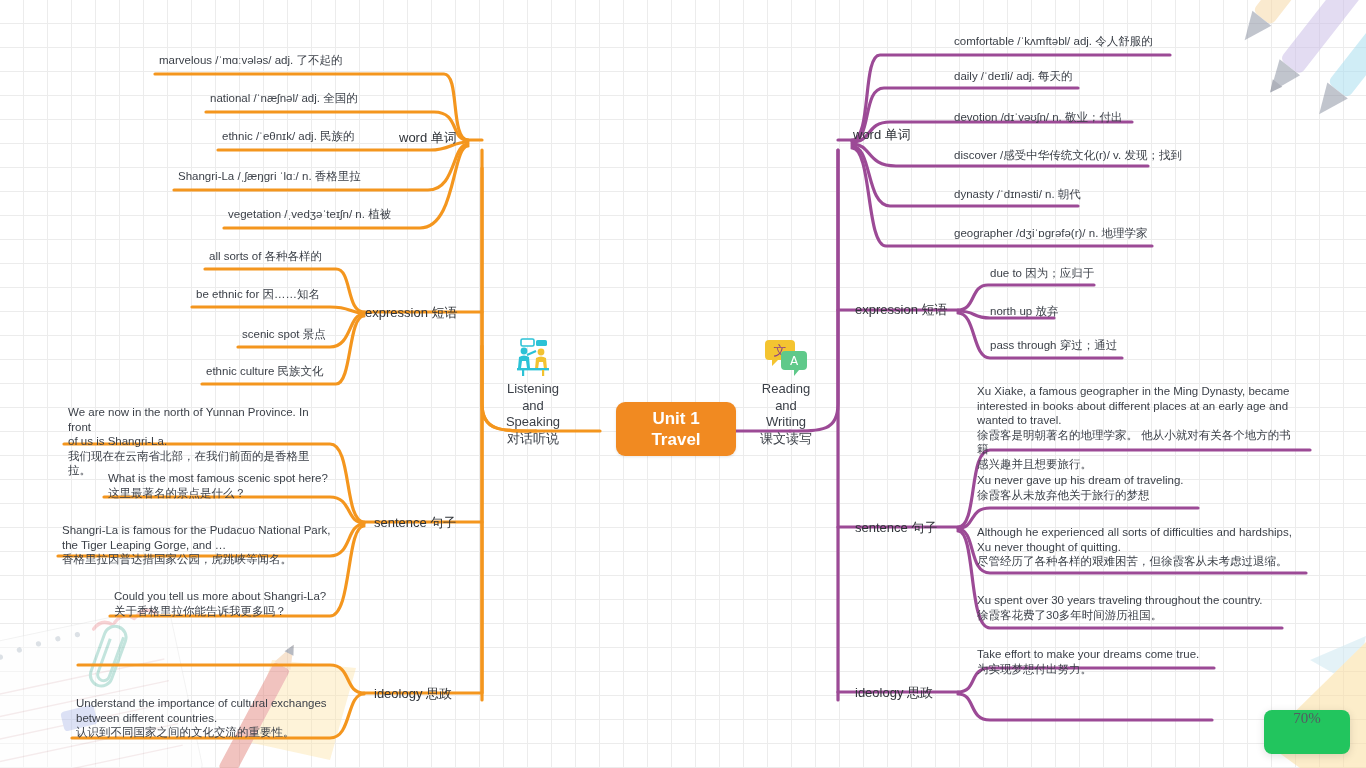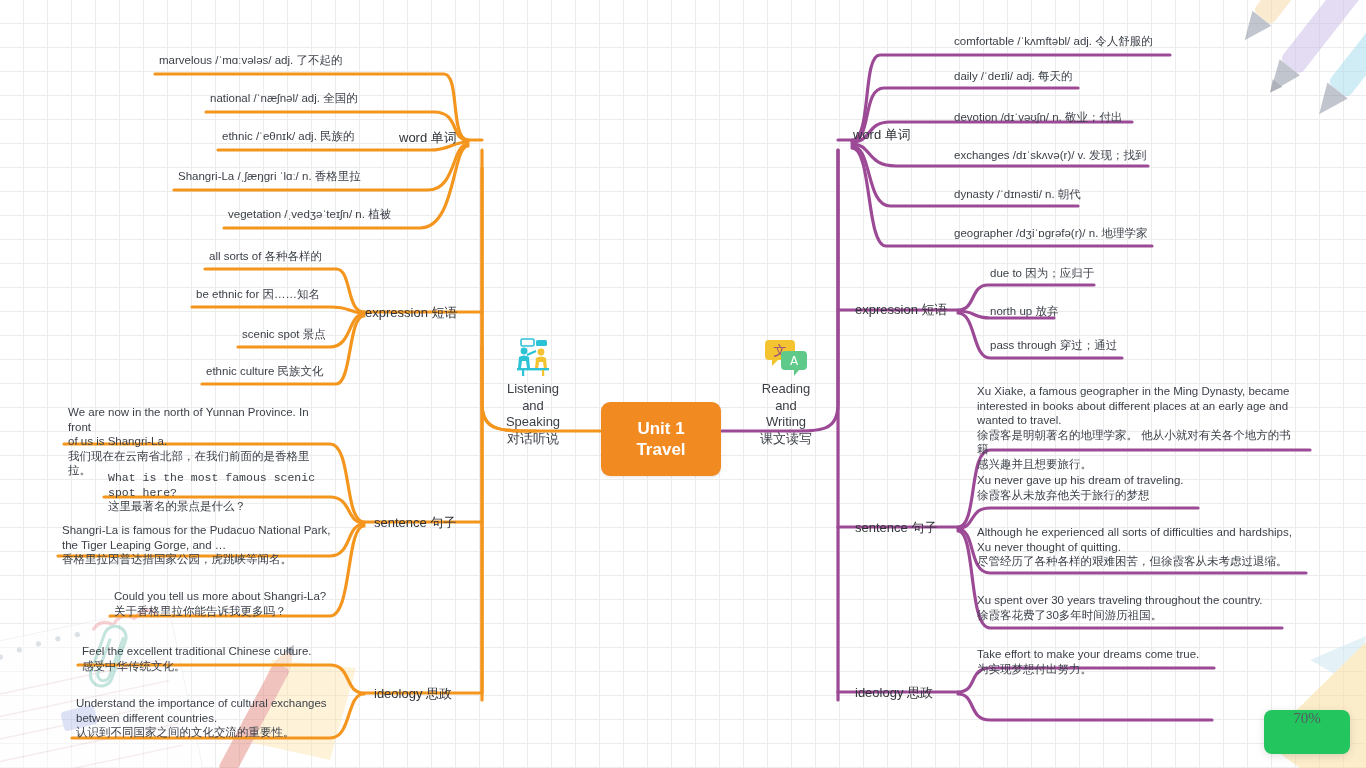--- a/index.html
+++ b/index.html
@@ -208,21 +208,21 @@
     <path d="M958 531 C976 531 968 628 990 628 H1282"></path>
 
     <path d="M838 692 H958"></path>
     <path d="M958 692 C978 692 968 668 990 668 H1214"></path>
     <path d="M958 694 C976 694 968 720 990 720 H1212"></path>
   </g>
 </svg>
 
 <div id="nodes">
 
-  <div class="node" id="central" style="left:601px;top:402px;width:120px;height:74px;">Unit 1
+  <div class="node" id="central" style="left:616px;top:402px;width:120px;height:54px;">Unit 1
 Travel</div>
 
   <div class="node topic" style="left:485px;top:302px;">
     <span class="ico">
       <svg width="44" height="42" viewBox="0 0 44 42">
         <rect x="10" y="4" width="13" height="7" rx="1.6" fill="#fff" stroke="#2cc2d6" stroke-width="1.6"></rect>
         <rect x="25" y="5" width="11" height="6" rx="1.6" fill="#2cc2d6"></rect>
         <circle cx="13" cy="16" r="3.4" fill="#2cc2d6"></circle>
         <path d="M8 22 q5 -3 10 0 l1 11 h-3 l-1 -7 h-4 l-1 7 h-3z" fill="#2cc2d6"></path>
         <path d="M16 20 l9 -4" stroke="#2cc2d6" stroke-width="2.2" fill="none"></path>
@@ -266,43 +266,41 @@
   <div class="node leaf" style="left:225px;top:206px;">vegetation /ˌvedʒəˈteɪʃn/ n. 植被</div>
 
   <div class="node leaf" style="left:206px;top:248px;">all sorts of 各种各样的</div>
   <div class="node leaf" style="left:193px;top:286px;">be ethnic for 因……知名</div>
   <div class="node leaf" style="left:239px;top:326px;">scenic spot 景点</div>
   <div class="node leaf" style="left:203px;top:363px;">ethnic culture 民族文化</div>
 
   <div class="node leaf big" style="left:65px;top:404px;width:270px;">We are now in the north of Yunnan Province. In front
 of us is Shangri-La.
 我们现在在云南省北部，在我们前面的是香格里拉。</div>
-  <div class="node leaf big" style="left:105px;top:470px;width:230px;font-family:Liberation Mono, monospace;">What is the most famous scenic spot here?
+  <div class="node leaf big" style="left:105px;top:470px;width:230px;">What is the most famous scenic spot here?
 这里最著名的景点是什么？</div>
   <div class="node leaf big" style="left:59px;top:522px;width:276px;">Shangri-La is famous for the Pudacuo National Park,
 the Tiger Leaping Gorge, and …
 香格里拉因普达措国家公园，虎跳峡等闻名。</div>
   <div class="node leaf big" style="left:111px;top:588px;width:226px;">Could you tell us more about Shangri-La?
 关于香格里拉你能告诉我更多吗？</div>
 
-  <div class="node leaf big" style="left:79px;top:643px;width:256px;">Feel the excellent traditional Chinese culture.
-感受中华传统文化。</div>
   <div class="node leaf big" style="left:73px;top:695px;width:262px;">Understand the importance of cultural exchanges
 between different countries.
 认识到不同国家之间的文化交流的重要性。</div>
 
   <div class="node branch" style="left:849px;top:125px;">word 单词</div>
   <div class="node branch" style="left:851px;top:300px;">expression 短语</div>
   <div class="node branch" style="left:851px;top:518px;">sentence 句子</div>
   <div class="node branch" style="left:851px;top:683px;">ideology 思政</div>
 
   <div class="node leaf" style="left:951px;top:33px;">comfortable /ˈkʌmftəbl/ adj. 令人舒服的</div>
   <div class="node leaf" style="left:951px;top:68px;">daily /ˈdeɪli/ adj. 每天的</div>
   <div class="node leaf" style="left:951px;top:109px;">devotion /dɪˈvəʊʃn/ n. 敬业；付出</div>
-  <div class="node leaf" style="left:951px;top:147px;">exchanges /dɪˈskʌvə(r)/ v. 发现；找到</div>
+  <div class="node leaf" style="left:951px;top:147px;">discover /感受中华传统文化(r)/ v. 发现；找到</div>
   <div class="node leaf" style="left:951px;top:186px;">dynasty /ˈdɪnəsti/ n. 朝代</div>
   <div class="node leaf" style="left:951px;top:225px;">geographer /dʒiˈɒgrəfə(r)/ n. 地理学家</div>
 
   <div class="node leaf" style="left:987px;top:265px;">due to 因为；应归于</div>
   <div class="node leaf" style="left:987px;top:303px;">north up 放弃</div>
   <div class="node leaf" style="left:987px;top:337px;">pass through 穿过；通过</div>
 
   <div class="node leaf big" style="left:974px;top:383px;width:322px;">Xu Xiake, a famous geographer in the Ming Dynasty, became
 interested in books about different places at an early age and
 wanted to travel.

